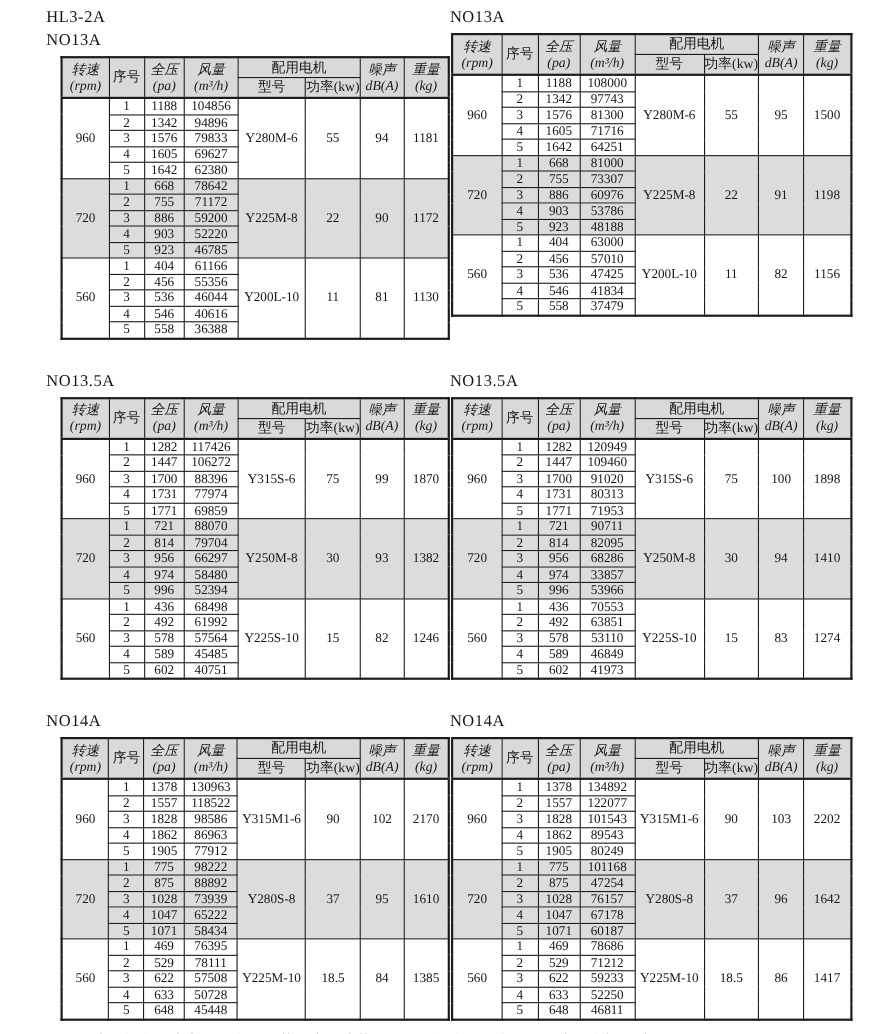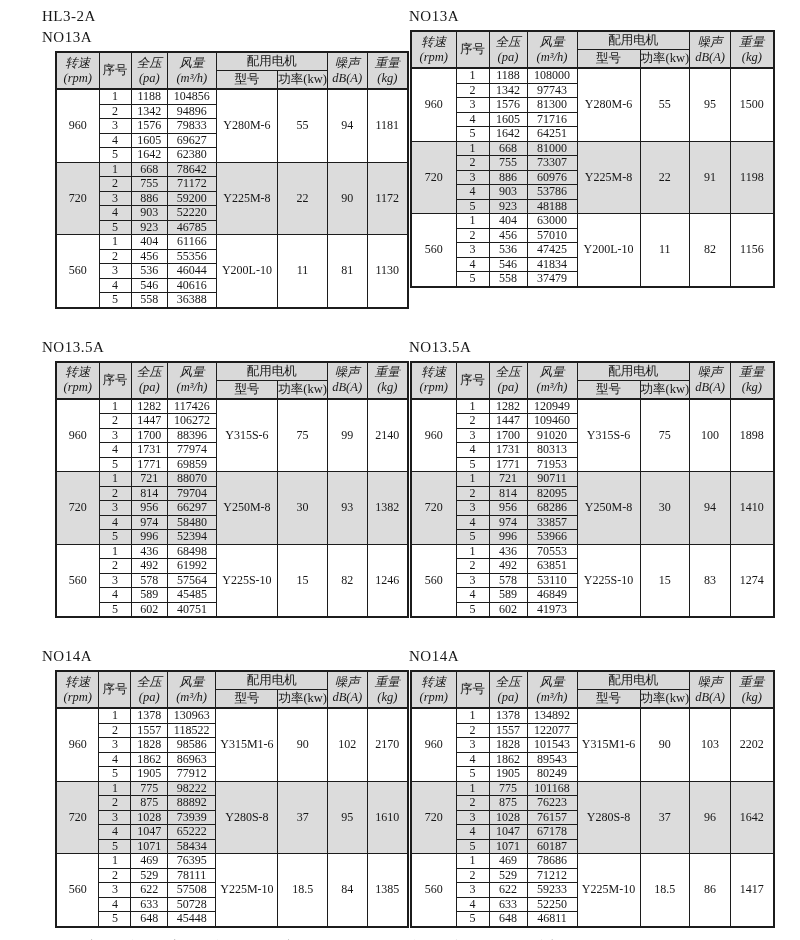--- a/index.html
+++ b/index.html
@@ -397,21 +397,21 @@
             </thead>
             <tbody>
               <tr>
                 <td rowspan="5">960</td>
                 <td>1</td>
                 <td>1282</td>
                 <td>117426</td>
                 <td rowspan="5">Y315S-6</td>
                 <td rowspan="5">75</td>
                 <td rowspan="5">99</td>
-                <td rowspan="5">2140</td>
+                <td rowspan="5">1870</td>
               </tr>
               <tr>
                 <td>2</td>
                 <td>1447</td>
                 <td>106272</td>
               </tr>
               <tr>
                 <td>3</td>
                 <td>1700</td>
                 <td>88396</td>
@@ -849,21 +849,21 @@
                 <td>775</td>
                 <td>101168</td>
                 <td rowspan="5">Y280S-8</td>
                 <td rowspan="5">37</td>
                 <td rowspan="5">96</td>
                 <td rowspan="5">1642</td>
               </tr>
               <tr class="shaded">
                 <td>2</td>
                 <td>875</td>
-                <td>76223</td>
+                <td>47254</td>
               </tr>
               <tr class="shaded">
                 <td>3</td>
                 <td>1028</td>
                 <td>76157</td>
               </tr>
               <tr class="shaded">
                 <td>4</td>
                 <td>1047</td>
                 <td>67178</td>

